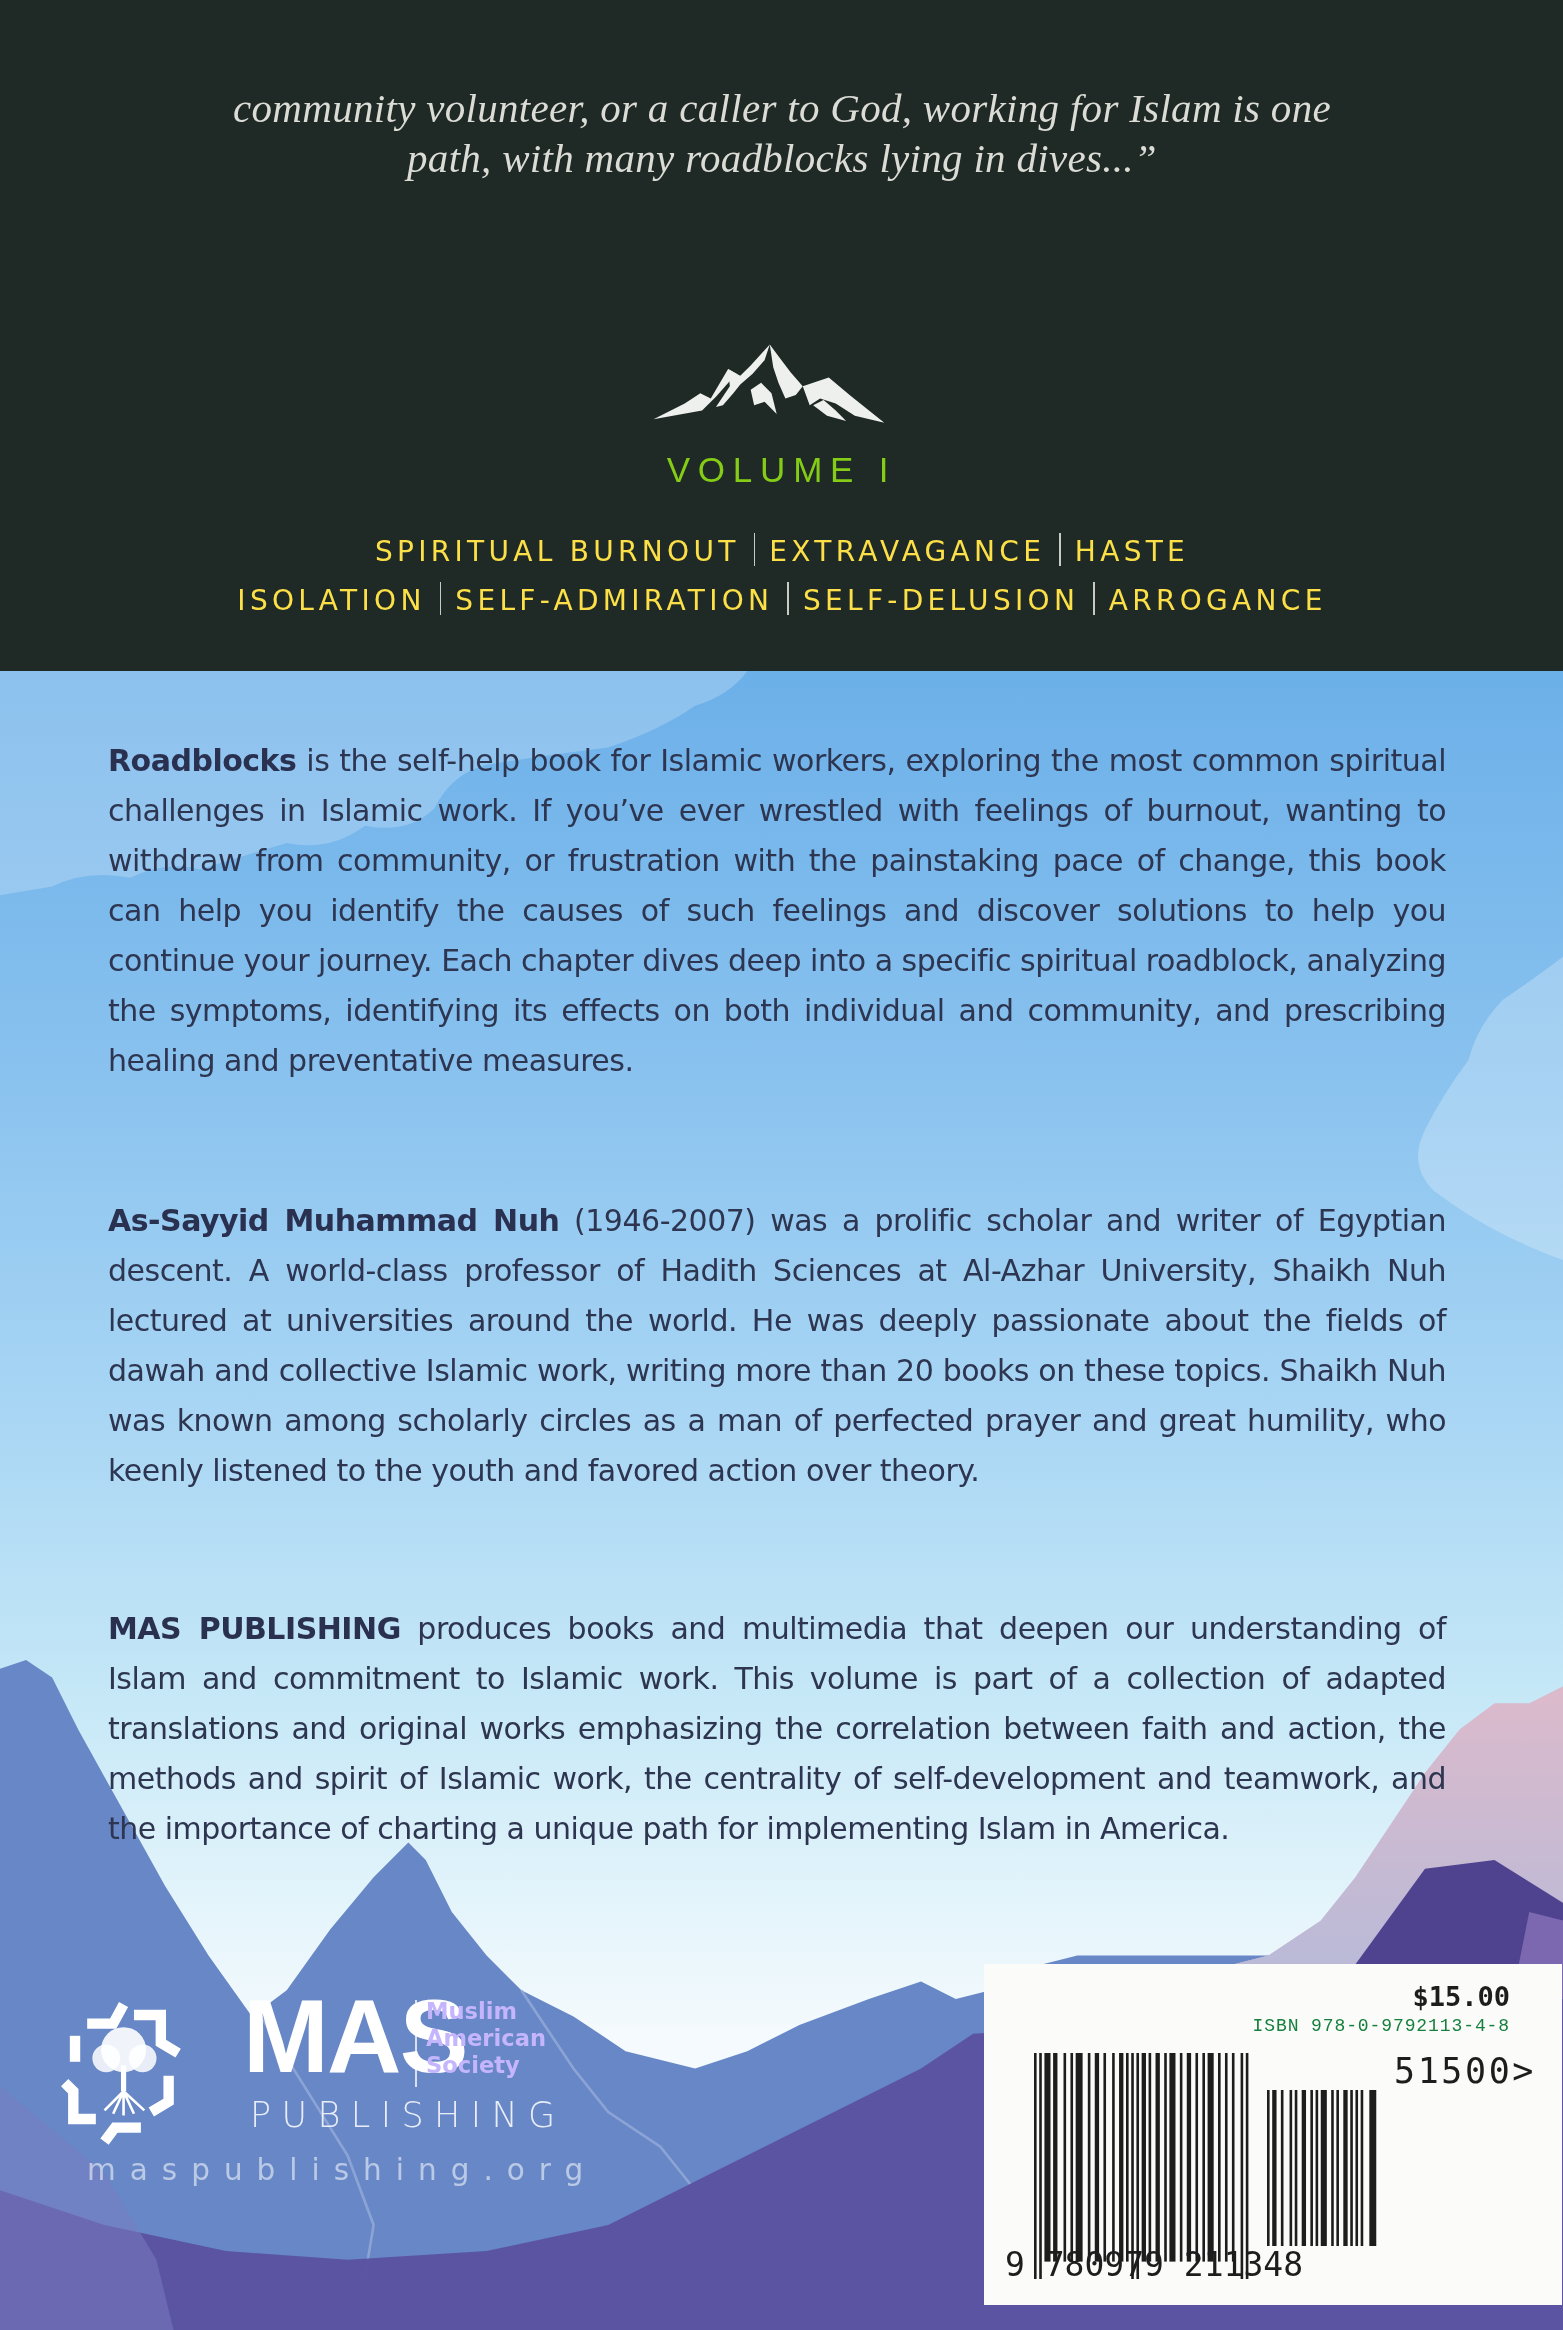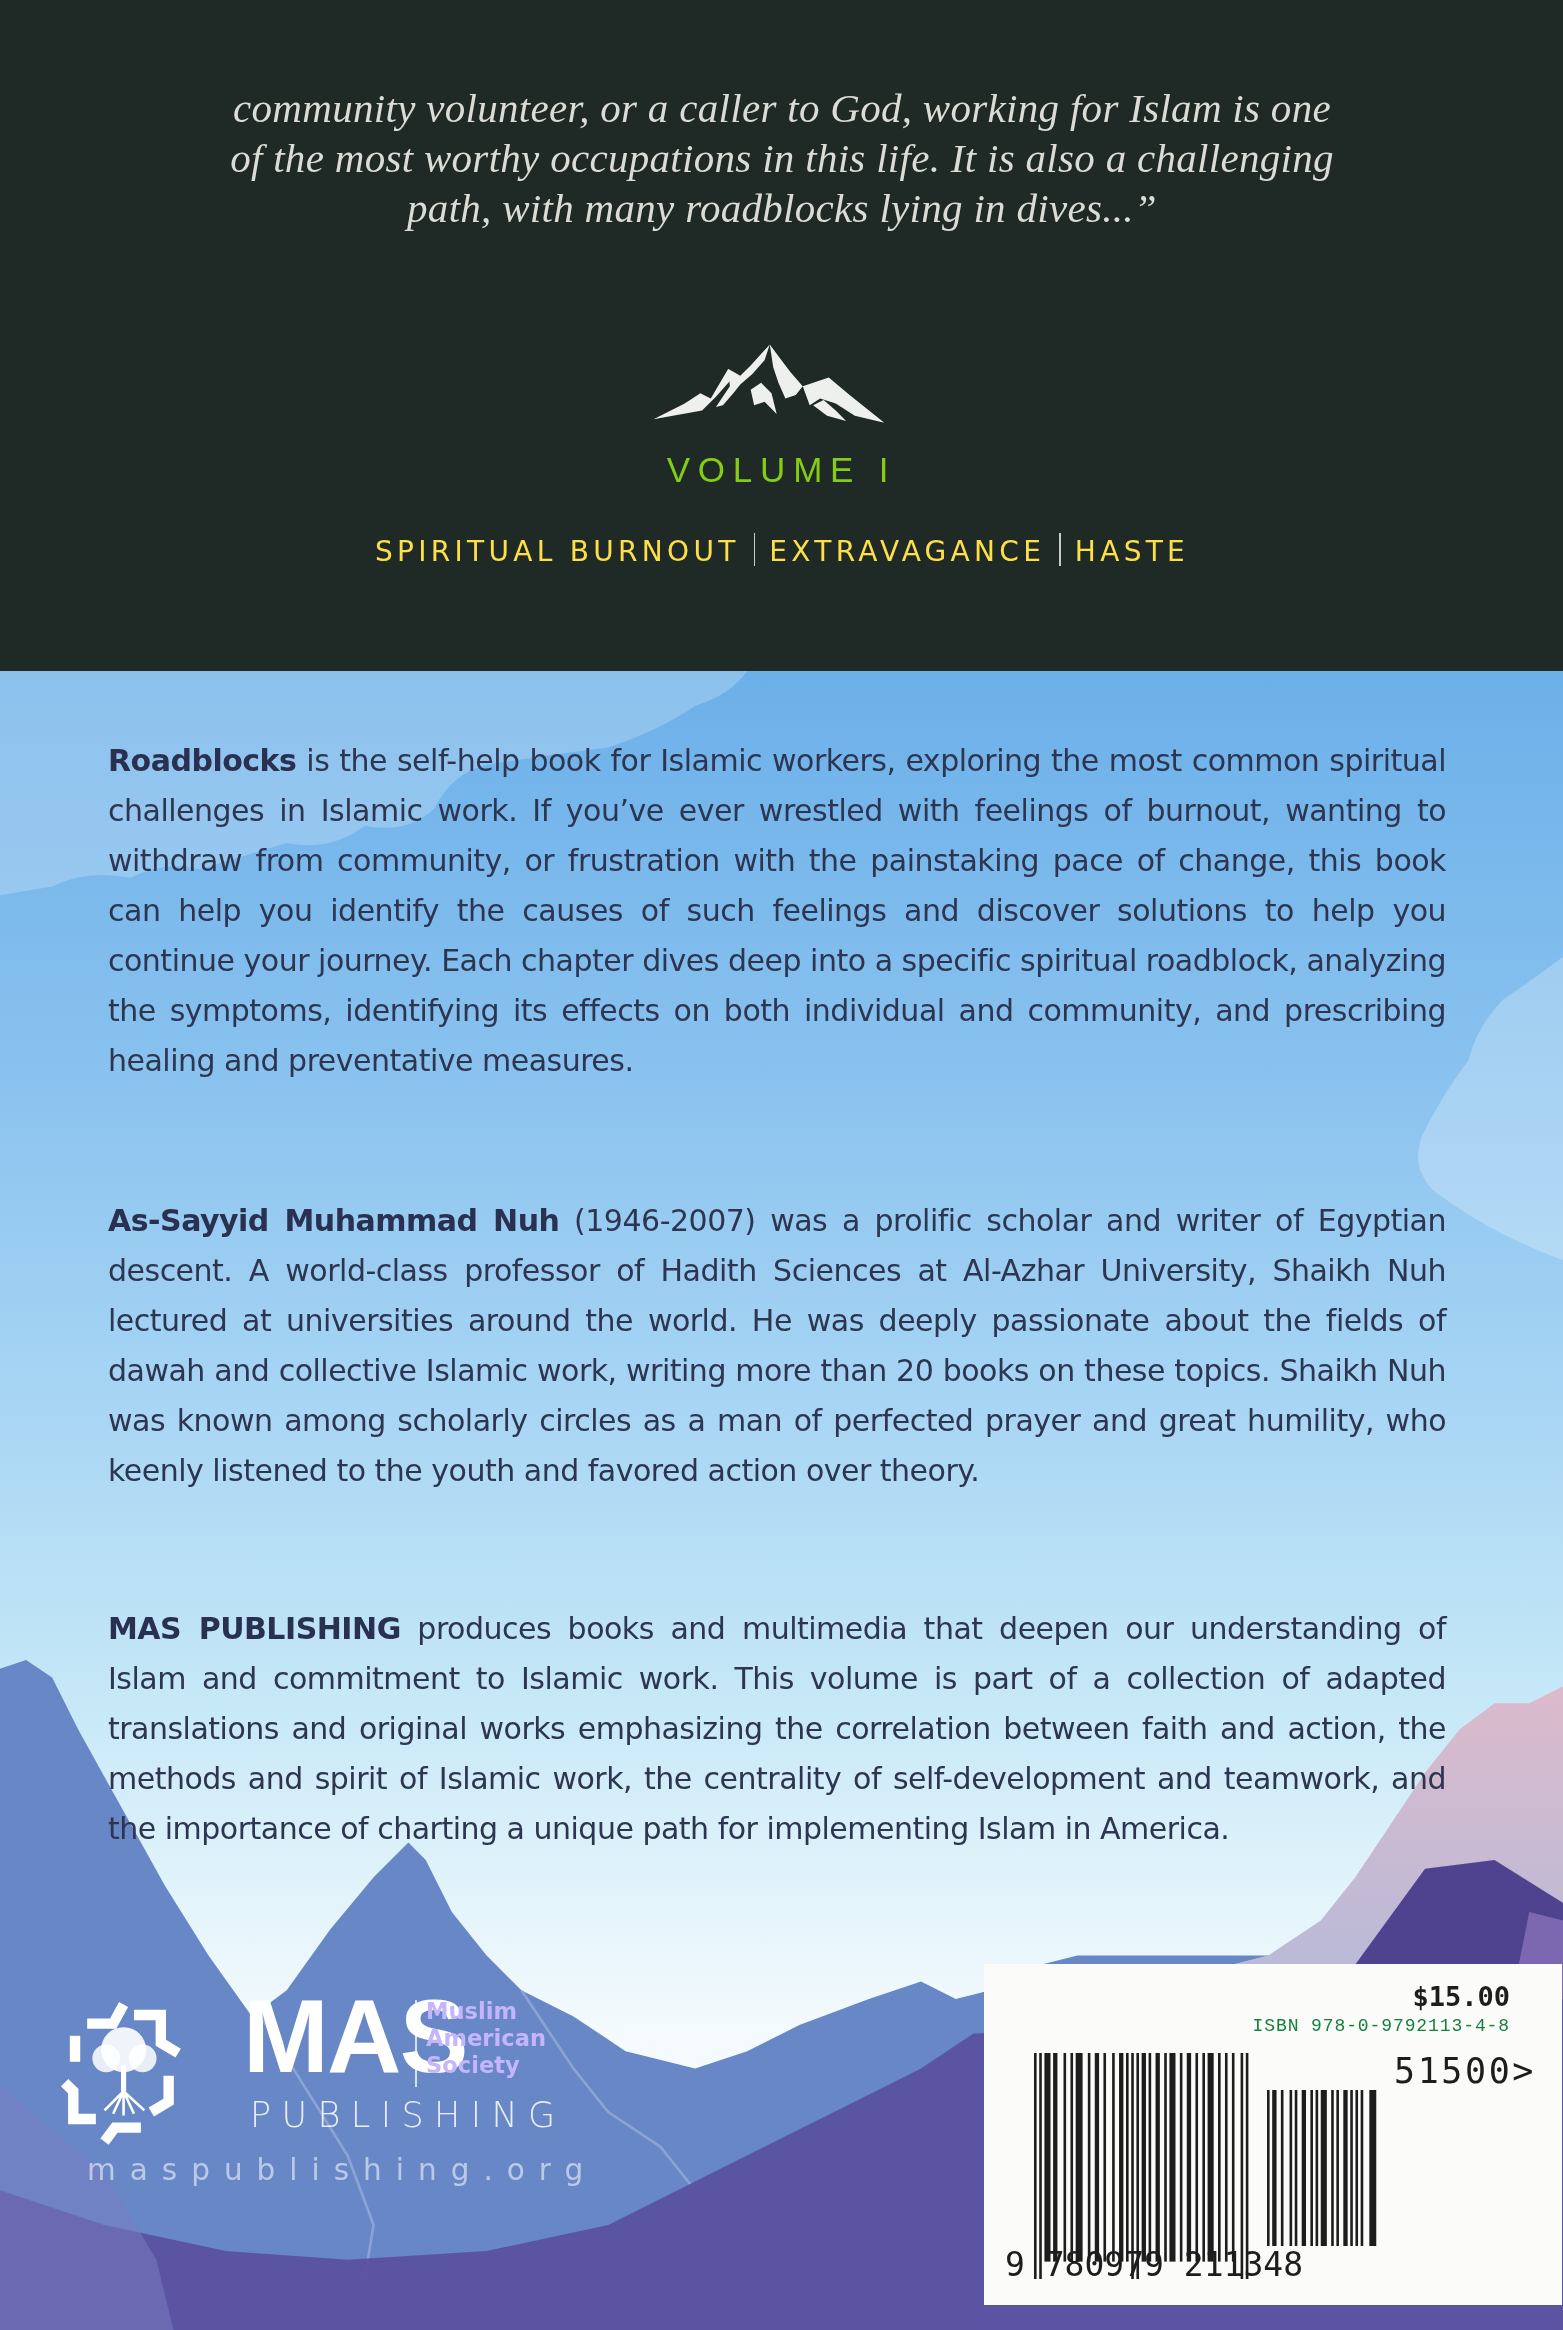--- a/index.html
+++ b/index.html
@@ -221,40 +221,42 @@
     }
   </style>
 </head>
 <body>
 
 <div class="cover">
 
   <div class="header-band">
     <div class="quote">
       <div>community volunteer, or a caller to God, working for Islam is one</div>
-      <div>of the most worthy occupations in this life. It is also a challenging</div>
       <div>path, with many roadblocks lying in dives...”</div>
     </div>
 
     <svg class="mountain-logo" viewBox="0 0 280 100">
 
       <path d="M4 90 L60 62 L70 66 L90 32 L104 40 L138 4 L176 52 L206 42 L270 94 L200 92 L186 80 L172 92 L150 70 L138 88 L126 66 L100 92 L86 78 L60 92 Z" fill="#1f2a26"></path>
       <path d="M4 90 L40 72 L58 60 L70 66 L90 32 L100 38 L92 46 L76 64 L60 80 Z" fill="#eef0ee"></path>
       <path d="M90 32 L104 40 L116 28 L138 4 L132 22 L118 38 L104 50 L96 60 L84 74 L76 76 L92 52 Z" fill="#eef0ee"></path>
       <path d="M138 4 L150 20 L162 36 L176 52 L168 62 L156 66 L148 48 L142 30 Z" fill="#eef0ee"></path>
       <path d="M176 52 L206 42 L230 62 L270 94 L236 86 L214 72 L196 66 L184 74 Z" fill="#eef0ee"></path>
       <path d="M116 56 L128 48 L140 60 L146 84 L132 70 L120 74 Z" fill="#eef0ee"></path>
       <path d="M188 74 L200 68 L214 80 L226 92 L204 86 Z" fill="#eef0ee"></path>
     </svg>
 
     <div class="volume-label">VOLUME I</div>
 
     <div class="topics">
       <span class="row">
         <span>SPIRITUAL BURNOUT</span><span class="sep"></span><span>EXTRAVAGANCE</span><span class="sep"></span><span>HASTE</span>
+      </span>
+      <span class="row">
+        <span>ISOLATION</span><span class="sep"></span><span>SELF-ADMIRATION</span><span class="sep"></span><span>SELF-DELUSION</span><span class="sep"></span><span>ARROGANCE</span>
       </span>
     </div>
   </div>
 
   <div class="sky"></div>
   <svg class="bg-svg" viewBox="0 772 1800 1910" preserveAspectRatio="none">
 
     <path d="M0 772 L860 772 Q840 800 800 812 Q760 840 700 860 Q620 870 560 880 Q520 890 500 930 Q470 960 420 950 Q380 980 330 970 Q280 985 230 1000 Q190 990 150 1010 Q100 1000 60 1020 L0 1030 Z" fill="#ffffff" opacity="0.22"></path>
     <path d="M1800 1100 Q1760 1130 1730 1150 Q1700 1180 1690 1220 Q1660 1260 1640 1300 Q1620 1340 1650 1370 Q1690 1400 1730 1420 Q1770 1440 1800 1450 Z" fill="#ffffff" opacity="0.25"></path>
 

